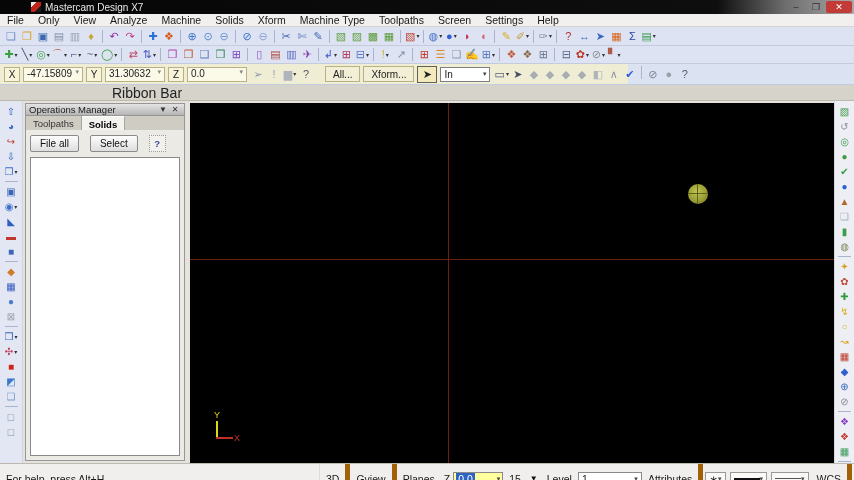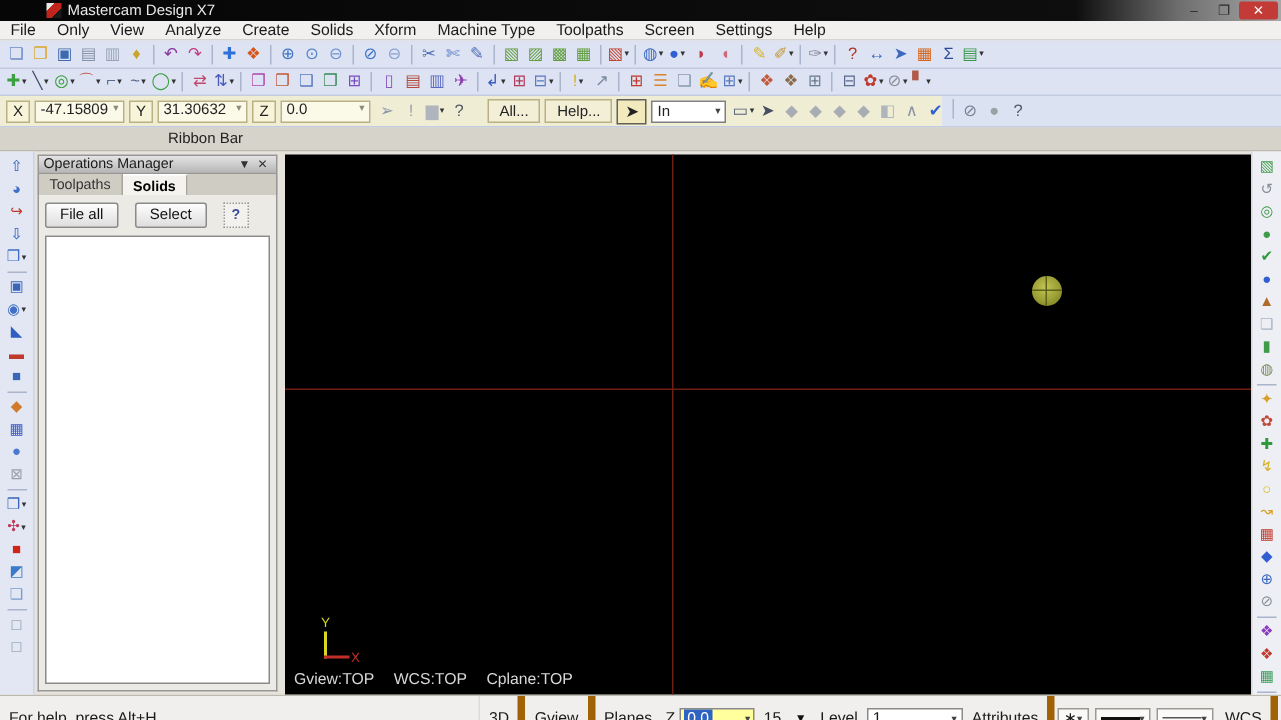--- a/index.html
+++ b/index.html
@@ -42,21 +42,21 @@
   .coordfield .dd { color:#8a8a7a; font-size:7px; }
   .rbtn { height:16px; border:1px solid #b9b084; background:#f3efd7; padding:0 7px; display:flex;
           align-items:center; flex:none; }
   .cursor-btn { width:20px; height:17px; border:1px solid #63605a; background:#f2e9bd; display:flex;
                 align-items:center; justify-content:center; font-size:11px; flex:none; }
   .units-select { width:50px; height:15px; border:1px solid #7f7f7f; background:#fff; display:flex;
                   justify-content:space-between; align-items:center; padding:0 3px; flex:none; }
   .units-select .dd { font-size:7px; color:#444; }
 
   
-  .ribbonlabel { height:16px; background:#d6d3cb; border-bottom:1px solid #bcb9b1; font-size:10px;
+  .ribbonlabel { height:16px; background:#d6d3cb; border-bottom:1px solid #bcb9b1; font-size:14px;
                  color:#222; display:flex; align-items:center; }
   .ribbonlabel span { margin-left:112px; }
 
   
   .main { position:relative; height:362px; background:#e6e3dc; }
   .side-tb { position:absolute; top:0; height:100%; display:flex; flex-direction:column;
              align-items:center; padding-top:3px; overflow:hidden; }
   .left-tb { left:0; width:23px; background:#e2e7f3; border-right:1px solid #cfd4e2; }
   .right-tb { right:0; width:20px; background:#edeff4; border-left:1px solid #d6d8de; }
   .side-tb .tbtn { height:15px; width:18px; font-size:10px; }
@@ -134,21 +134,21 @@
     <span class="win-btn" data-name="minimize-button">–</span>
     <span class="win-btn" data-name="restore-button">❐</span>
     <span class="win-btn win-close" data-name="close-button">✕</span>
   </div>
 
   <div class="menubar" data-name="menu-bar">
       <span data-name="menu-file">File</span>
       <span data-name="menu-edit">Only</span>
       <span data-name="menu-view">View</span>
       <span data-name="menu-analyze">Analyze</span>
-      <span data-name="menu-create">Create</span>
+      <span data-name="menu-create">Machine</span>
       <span data-name="menu-solids">Solids</span>
       <span data-name="menu-xform">Xform</span>
       <span data-name="menu-machine-type">Machine Type</span>
       <span data-name="menu-toolpaths">Toolpaths</span>
       <span data-name="menu-screen">Screen</span>
       <span data-name="menu-settings">Settings</span>
       <span data-name="menu-help">Help</span>
     </div>
 
   <div class="toolbar row1" data-name="toolbar-row-1">
@@ -434,21 +434,21 @@
         </span>
         <span class="tbtn" data-name="config-box-button">
           <span data-name="config-box-icon" style="color: rgb(176, 180, 188);">▆</span>
           <span class="caret" data-name="dropdown-caret-icon">▾</span>
         </span>
         <span class="tbtn" data-name="ribbon-help-button">
           <span data-name="ribbon-help-icon" style="color: rgb(85, 91, 102);">?</span>
         </span>
       </span>
     <span class="rbtn" style="margin-left:8px" data-name="select-all-button">All...</span>
-    <span class="rbtn" data-name="select-only-button">Help...</span>
+    <span class="rbtn" data-name="select-only-button">Xform...</span>
     <span class="cursor-btn" data-name="general-selection-cursor-icon">➤</span>
     <span class="units-select" data-name="selection-mode-select">
       <span data-name="selection-mode-value">In</span>
       <span class="dd" data-name="selection-mode-caret-icon">▾</span>
     </span>
     <span style="display:inline-flex" data-name="ribbon-select-icons">
         <span class="tbtn" data-name="select-window-button">
           <span data-name="select-window-icon" style="color: rgb(85, 96, 122);">▭</span>
           <span class="caret" data-name="dropdown-caret-icon">▾</span>
         </span>
@@ -669,25 +669,20 @@
       <div class="marker" data-name="autocursor-marker">
         <span class="mx" data-name="marker-cross-horizontal"></span>
         <span class="my" data-name="marker-cross-vertical"></span>
       </div>
       <div class="axis" data-name="wcs-axis-indicator">
         <span class="ay" data-name="axis-y-line"></span>
         <span class="ax" data-name="axis-x-line"></span>
         <span class="ly" data-name="axis-y-label">Y</span>
         <span class="lx" data-name="axis-x-label">X</span>
       </div>
-      <div class="gviewtext" data-name="view-status-text">
-        <span data-name="gview-status">Gview:TOP</span>
-        <span data-name="wcs-status">WCS:TOP</span>
-        <span data-name="cplane-status">Cplane:TOP</span>
-      </div>
     </div>
   </div>
 
   <div class="statusbar" data-name="status-bar">
     <span class="sseg help-seg" data-name="statusbar-help-text">For help, press Alt+H.</span>
     <span class="sseg" data-name="statusbar-3d-toggle">3D</span>
     <span class="sseg" data-name="statusbar-gview-button">Gview</span>
     <span class="sseg nb" data-name="statusbar-planes-button">Planes</span>
     <span class="sseg nb" style="padding:0 3px" data-name="statusbar-z-label">Z</span>
     <span class="zfield" data-name="statusbar-z-input">

